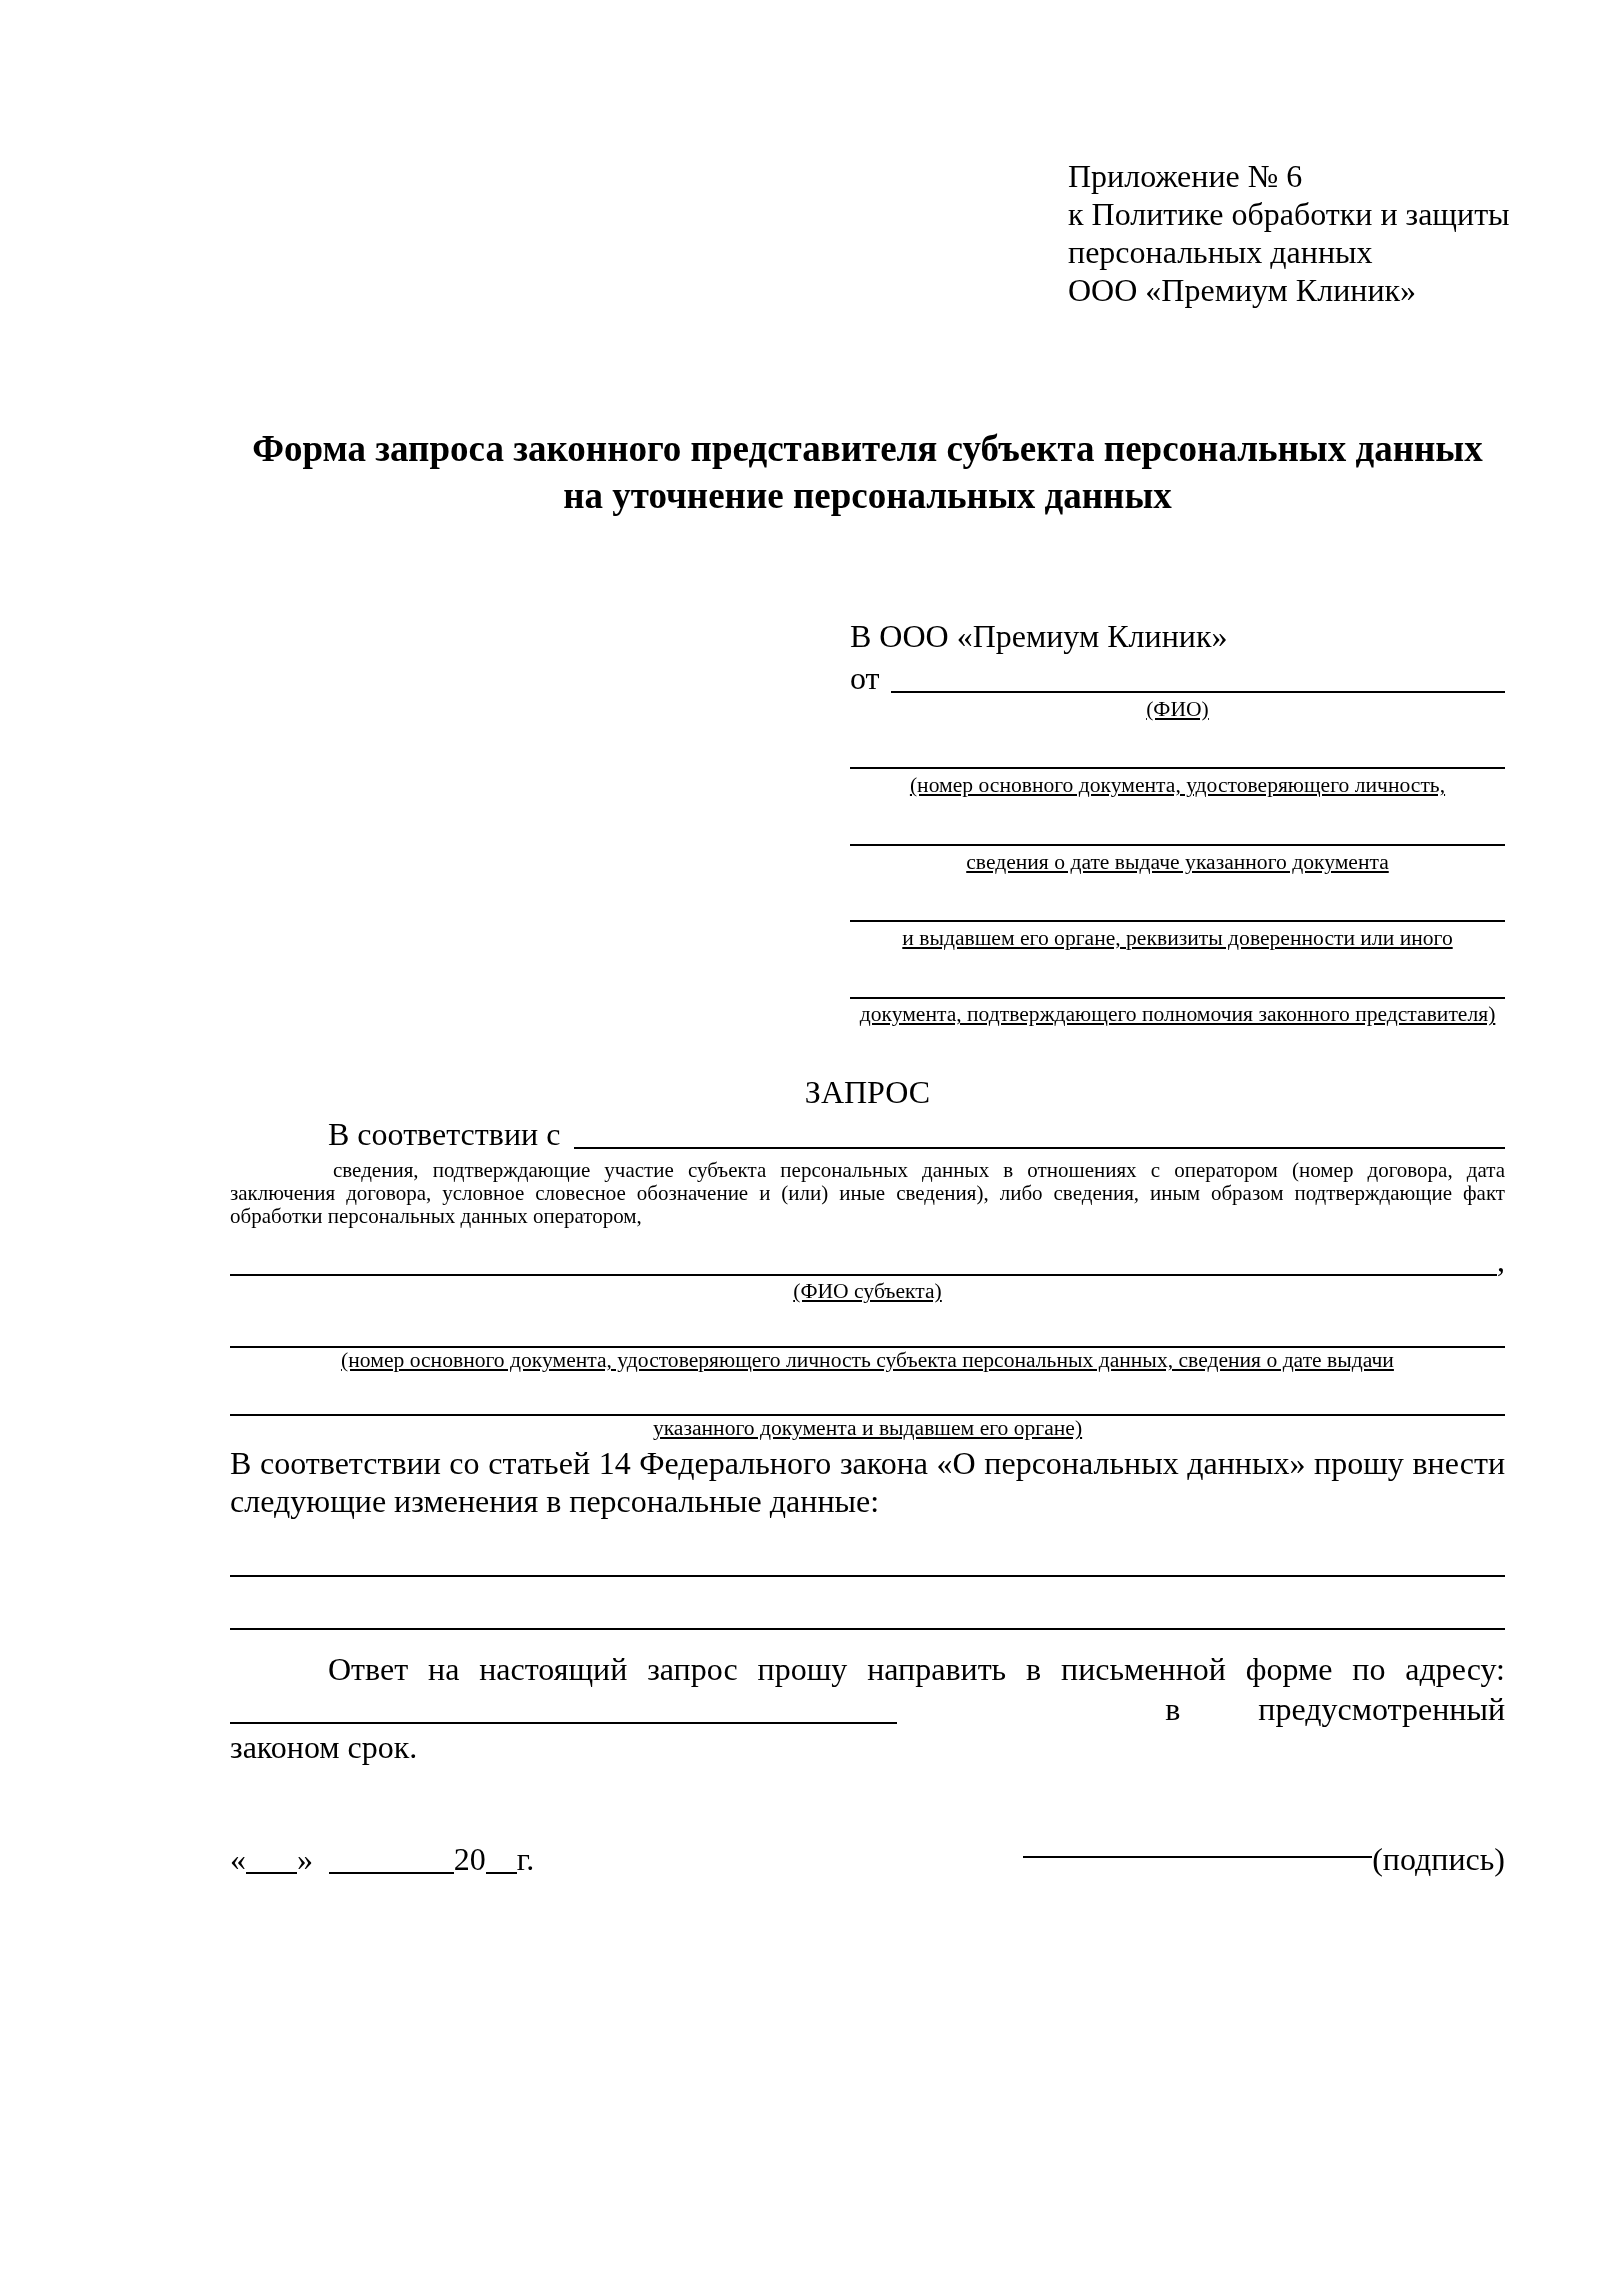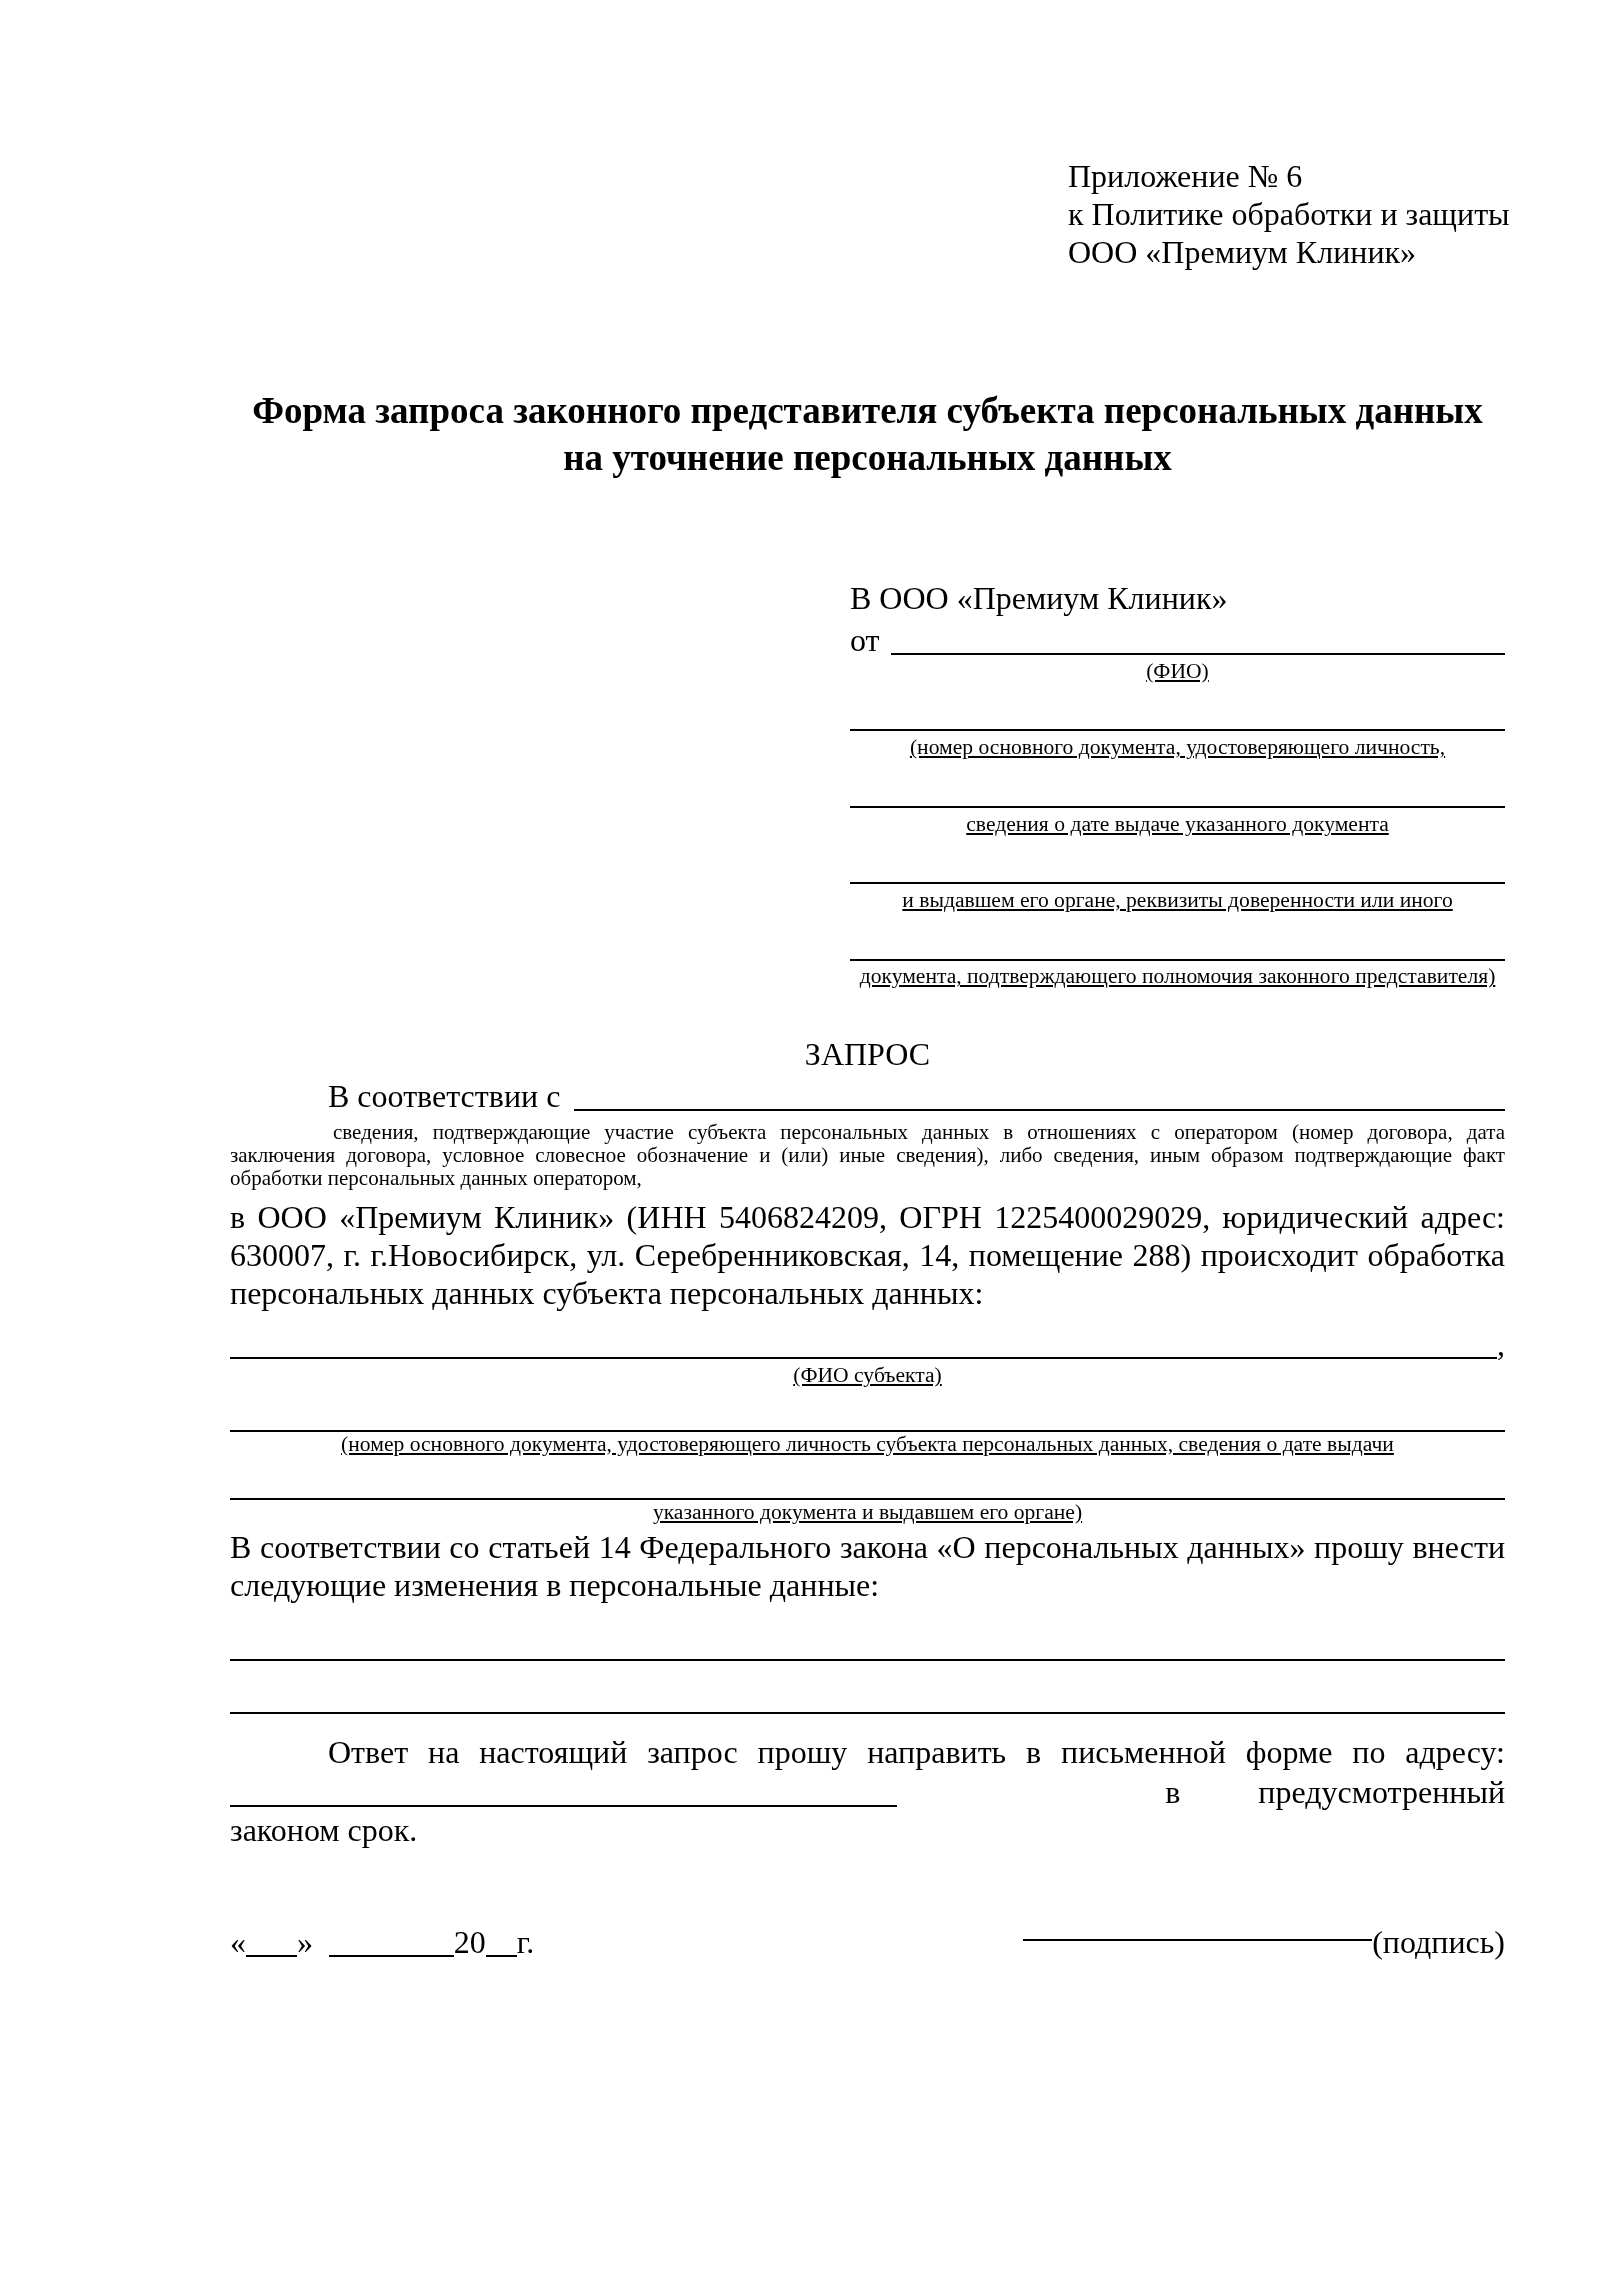--- a/index.html
+++ b/index.html
@@ -87,20 +87,21 @@
   .u-sign { width: 349px; }
 </style>
 </head>
 <body>
 
 <div class="page">
 
   <div class="appendix">
     <div>Приложение № 6</div>
     <div>к Политике обработки и защиты</div>
+    <div>персональных данных</div>
     <div>ООО «Премиум Клиник»</div>
   </div>
 
   <div class="doc-title">
     <div>Форма запроса законного представителя субъекта персональных данных</div>
     <div>на уточнение персональных данных</div>
   </div>
 
   <div class="addressee">
     <div>В ООО «Премиум Клиник»</div>
@@ -134,21 +135,20 @@
 
   <div class="request-heading">ЗАПРОС</div>
 
   <div class="row accordance-row">
     <span>В соответствии с</span>
     <span class="fill"></span>
   </div>
 
   <div class="note">сведения, подтверждающие участие субъекта персональных данных в отношениях с оператором (номер договора, дата заключения договора, условное словесное обозначение и (или) иные сведения), либо сведения, иным образом подтверждающие факт обработки персональных данных оператором,</div>
 
-  <div class="para">в ООО «Премиум Клиник» (ИНН 5406824209, ОГРН 1225400029029, юридический адрес: 630007, г. г.Новосибирск, ул. Серебренниковская, 14, помещение 288) происходит обработка персональных данных субъекта персональных данных:</div>
 
   <div class="row subject-row">
     <span class="fill"></span>
     <span class="comma">,</span>
   </div>
   <div class="cap small">(ФИО субъекта)</div>
 
   <div class="wide-group">
     <div class="blank-line"></div>
     <div class="cap small">(номер основного документа, удостоверяющего личность субъекта персональных данных, сведения о дате выдачи</div>

